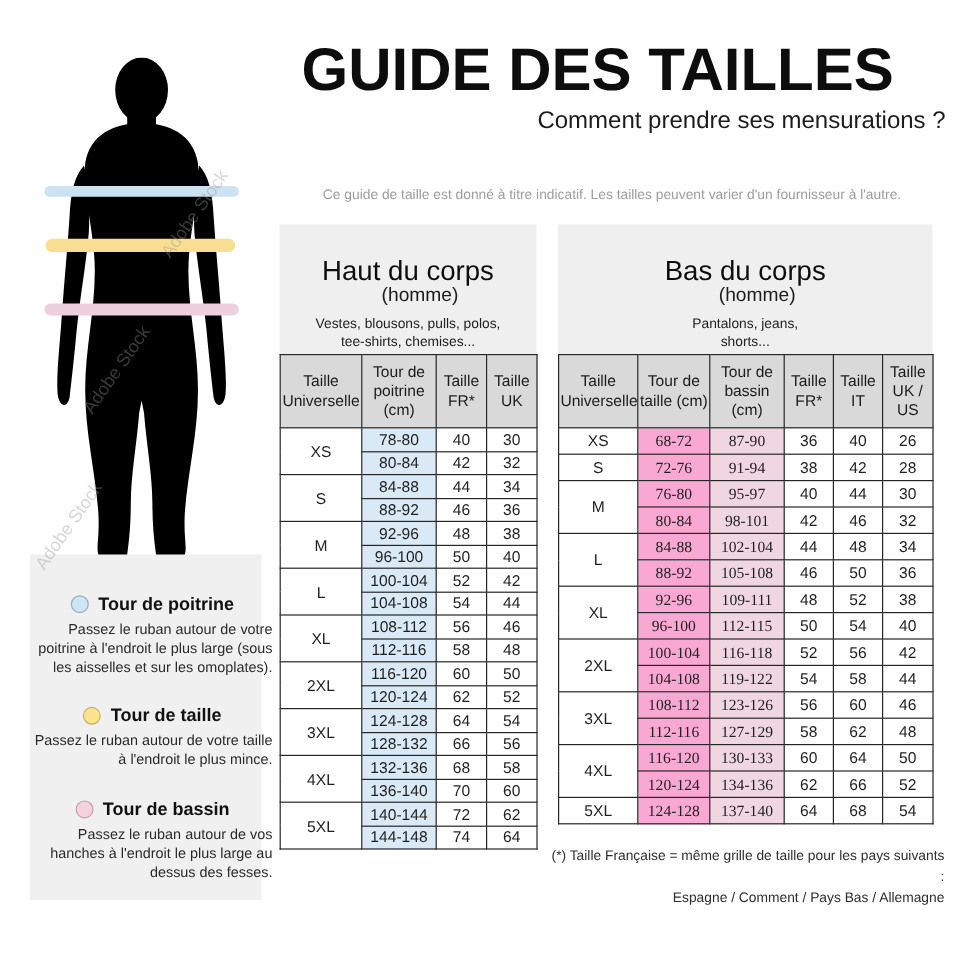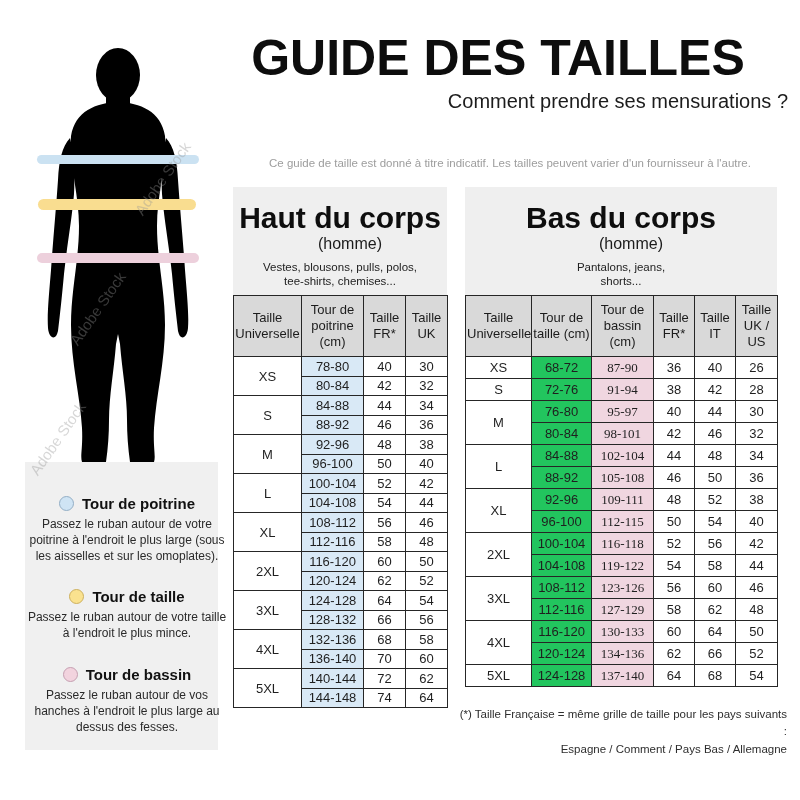--- a/index.html
+++ b/index.html
@@ -12,48 +12,48 @@
   .main-title{font-size:50px;font-weight:700;letter-spacing:0px;color:#0d0d0d;line-height:1.12;margin:0;}
   .main-subtitle{font-size:20px;font-weight:400;color:#1c1c1c;margin-top:4px;text-align:right;}
   .disclaimer{position:absolute;left:220px;top:157px;width:580px;text-align:center;
     font-size:11.5px;color:#9d9d9d;}
   
   .legend-panel{position:absolute;left:25px;top:462px;width:193px;height:288px;background:#f0f0f0;}
   .figure-wrap{position:absolute;left:18px;top:48px;width:200px;height:420px;}
   .watermark{position:absolute;font-size:15px;color:rgba(150,150,150,0.38);
     transform:rotate(-55deg);white-space:nowrap;pointer-events:none;}
   .wm1{left:55px;top:300px;} .wm2{left:120px;top:170px;} .wm3{left:15px;top:430px;}
-  .legend-inner{position:absolute;left:25px;top:495px;width:204px;text-align:center;}
+  .legend-inner{position:absolute;left:25px;top:495px;width:204px;text-align:right;}
   .legend-item{margin-bottom:24px;}
   .legend-head{display:flex;align-items:center;justify-content:center;gap:8px;margin-bottom:5px;}
   .dot{width:15px;height:15px;border-radius:50%;box-sizing:border-box;}
   .dot-chest{background:#cfe4f4;border:1.5px solid #93aec5;}
   .dot-waist{background:#fae28f;border:1.5px solid #cdb05e;}
   .dot-hips{background:#f2d3de;border:1.5px solid #c59fb1;}
   .legend-label{font-size:15px;font-weight:700;color:#111;}
   .legend-text{font-size:12px;line-height:1.32;color:#2a2a2a;padding:0 2px;}
   
   .table-panel{position:absolute;background:#efefef;text-align:center;}
   .panel-upper{left:233px;top:187px;width:214px;height:108px;}
   .panel-lower{left:465px;top:187px;width:312px;height:108px;}
-  .panel-title{font-size:30px;font-weight:700;color:#0e0e0e;margin-top:15px;line-height:1.05;}
+  .panel-title{font-size:23px;font-weight:400;color:#0e0e0e;margin-top:26px;line-height:1.05;}
   .panel-sub{font-size:16px;color:#1c1c1c;margin-top:1px;padding-left:20px;}
   .panel-desc{font-size:11.5px;color:#222;margin-top:7px;line-height:1.3;}
   
   table.size-table{position:absolute;border-collapse:collapse;table-layout:fixed;background:#fff;}
   .upper-table{left:233px;top:295px;width:214px;}
   .lower-table{left:465px;top:295px;width:312px;}
   .size-table th{background:#d9d9d9;font-weight:400;font-size:13px;color:#1c1c1c;
     border:1px solid #262626;height:60px;line-height:1.25;padding:0 1px;text-align:center;vertical-align:middle;}
   .size-table td{border:1px solid #262626;font-size:13px;color:#1f1f1f;
     text-align:center;vertical-align:middle;padding:0 1px;background:#fff;}
   .upper-table td{height:18.5px;}
   .lower-table td{height:21px;}
   td.hl-blue{background:#d9e9f6;}
-  td.hl-yellow{background:#22c55e;}
+  td.hl-yellow{background:#f9a8d4;font-family:Liberation Serif, serif;}
   td.hl-pink{background:#f0d6e0;font-family:Liberation Serif, serif;}
   
   .footnote{position:absolute;left:455px;top:706px;width:332px;text-align:right;
     font-size:11.5px;color:#2e2e2e;line-height:1.5;}
 </style>
 </head>
 <body>
 
 <div id="canvas">
 

